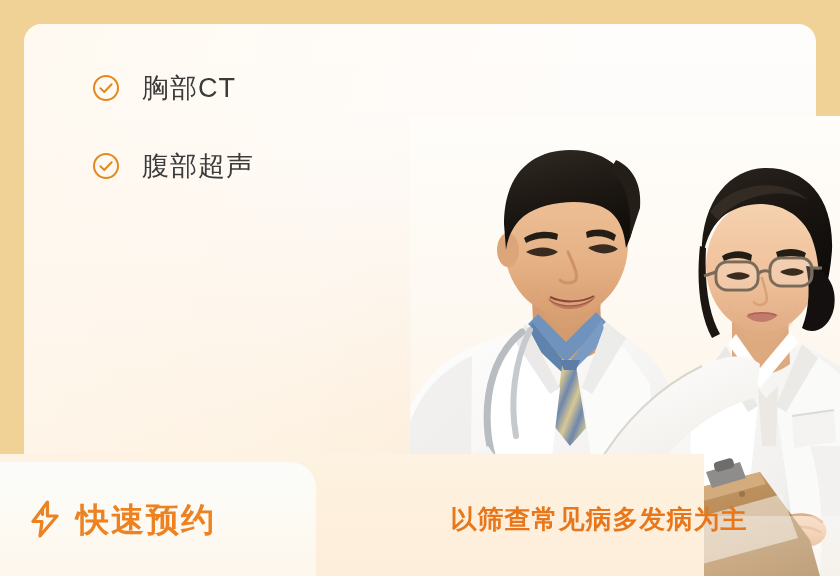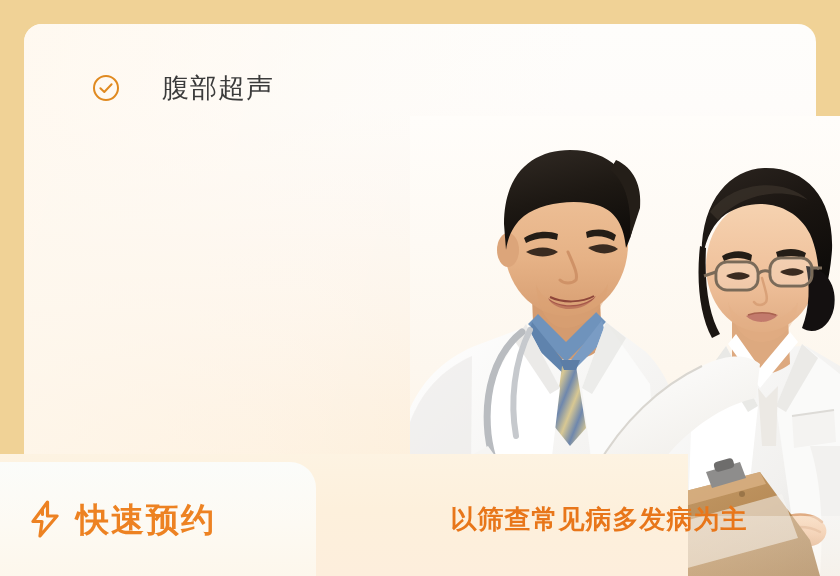--- a/index.html
+++ b/index.html
@@ -73,21 +73,21 @@
     list-style: none;
     margin: 0;
     padding: 0;
   }
   .feature-item {
     display: flex;
     align-items: center;
     height: 44px;
     margin-bottom: 34px;
   }
-  .feature-item:last-child { margin-bottom: 0; gap: 20px; }
+  .feature-item:last-child { margin-bottom: 0; }
 
   .check-icon {
     width: 28px;
     height: 28px;
     flex: 0 0 28px;
     margin-right: 22px;
     display: block;
   }
   .feature-label {
     font-size: 27px;
@@ -114,20 +114,21 @@
     position: absolute;
     left: 0;
     bottom: 0;
     width: 688px;
     height: 122px;
     z-index: 6;
     background: linear-gradient(to bottom,
                   #fdf3e2 0%,
                   #fdf0dc 45%,
                   #fdeedc 100%);
+    padding-left: 16px;
   }
 
   .cta-panel {
     position: absolute;
     left: 0;
     bottom: 0;
     width: 316px;
     height: 114px;
     border-top-right-radius: 26px;
     background: linear-gradient(to bottom, #fbfcfa 0%, #fdfaf3 55%, #fdf7ec 100%);
@@ -377,20 +378,27 @@
       </g>
 
       <rect x="0" y="400" width="430" height="60" fill="url(#photoBg)" opacity="0.35"></rect>
     </svg>
   </div>
 
   <div class="content-block">
 
     <ul class="feature-list">
 
+      <li class="feature-item">
+        <svg class="check-icon" viewBox="0 0 28 28" xmlns="http://www.w3.org/2000/svg">
+          <circle cx="14" cy="14" r="12" fill="none" stroke="#e08a20" stroke-width="2"></circle>
+          <path d="M8.4 14.3 L12.3 18 L19.6 10.2" fill="none" stroke="#e08a20" stroke-width="2" stroke-linecap="round" stroke-linejoin="round"></path>
+        </svg>
+        <span class="feature-label">胸部CT</span>
+      </li>
 
 
       <li class="feature-item">
         <svg class="check-icon" viewBox="0 0 28 28" xmlns="http://www.w3.org/2000/svg">
           <circle cx="14" cy="14" r="12" fill="none" stroke="#e08a20" stroke-width="2"></circle>
           <path d="M8.4 14.3 L12.3 18 L19.6 10.2" fill="none" stroke="#e08a20" stroke-width="2" stroke-linecap="round" stroke-linejoin="round"></path>
         </svg>
         <span class="feature-label">腹部超声</span>
       </li>
 

